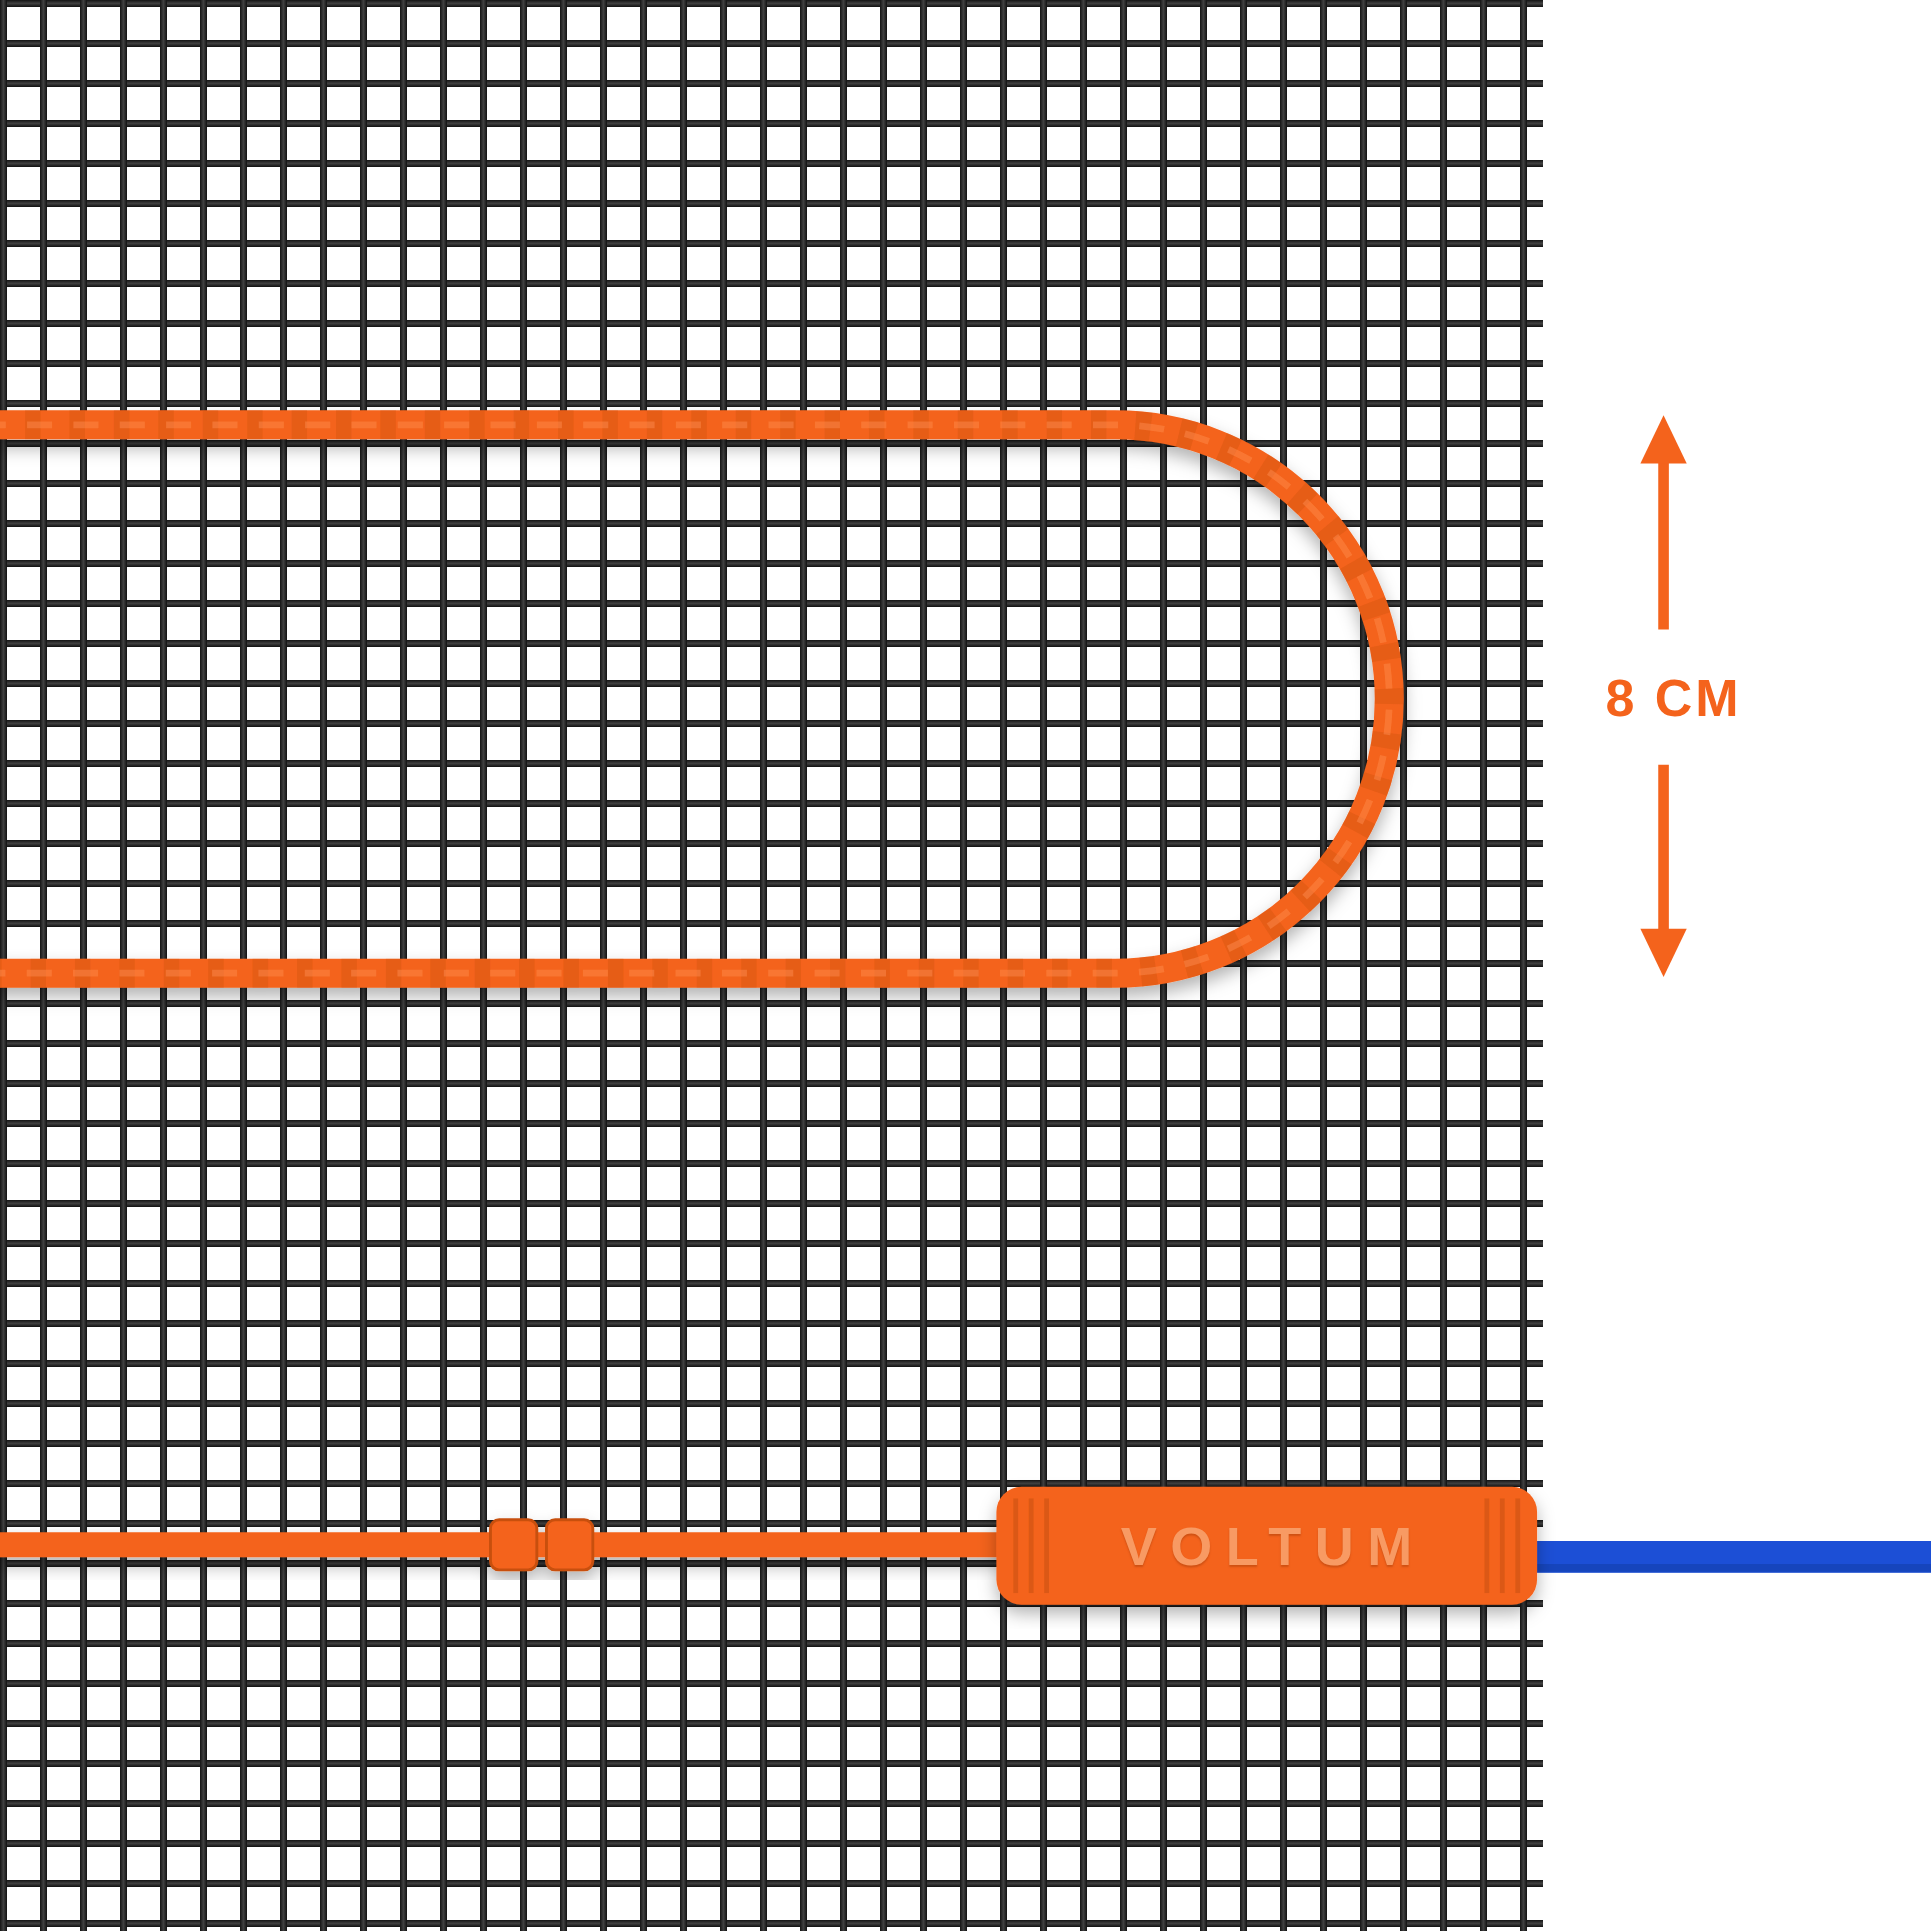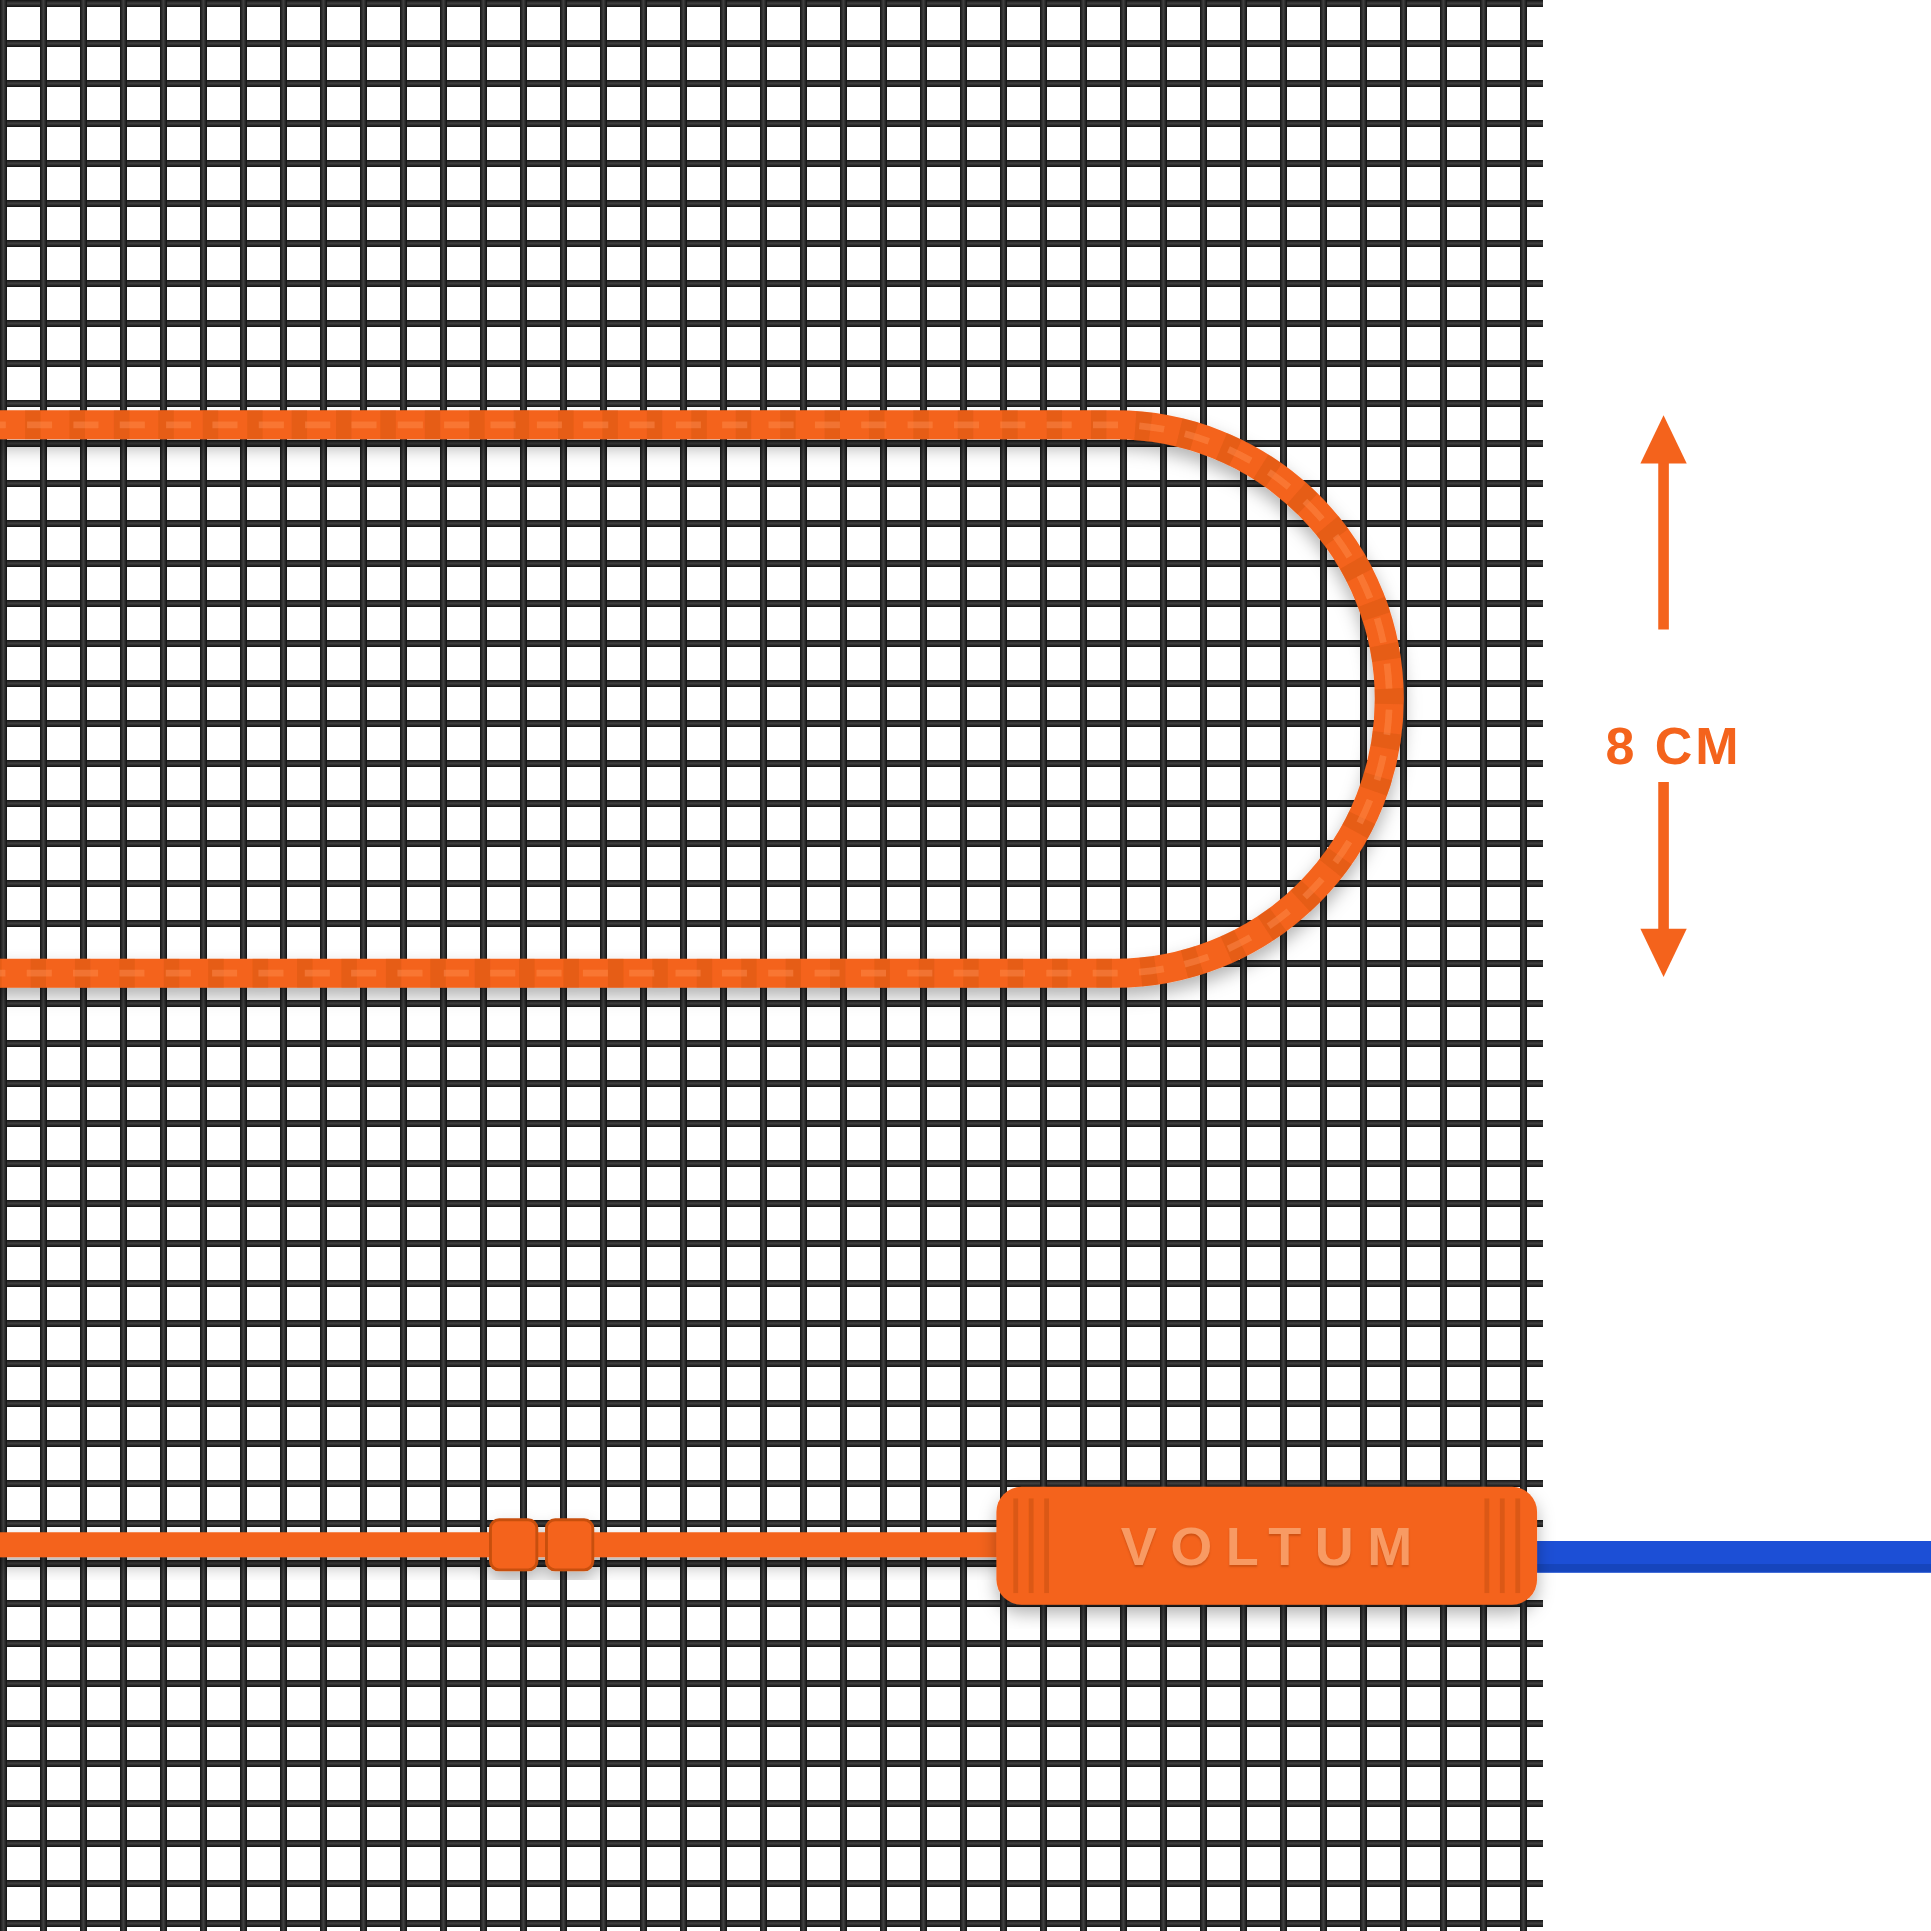--- a/index.html
+++ b/index.html
@@ -25,21 +25,20 @@
   svg.overlay { position:absolute; left:0; top:0; }
   .dim-label {
     position:absolute;
     left:1572px; top:662px; width:203px;
     text-align:center;
     font-size:52px; font-weight:bold;
     letter-spacing:2.9px;
     color:#f4631c;
     background:#ffffff;
     padding:5.8px 0;
-    margin-top:48px;
   }
   .brand-label {
     position:absolute;
     left:996px; top:1487px;
     width:541px; height:118px;
     display:flex; align-items:center; justify-content:center;
     font-size:54px; font-weight:bold;
     letter-spacing:13.5px;
     padding-left:13.5px; 
     box-sizing:border-box;

